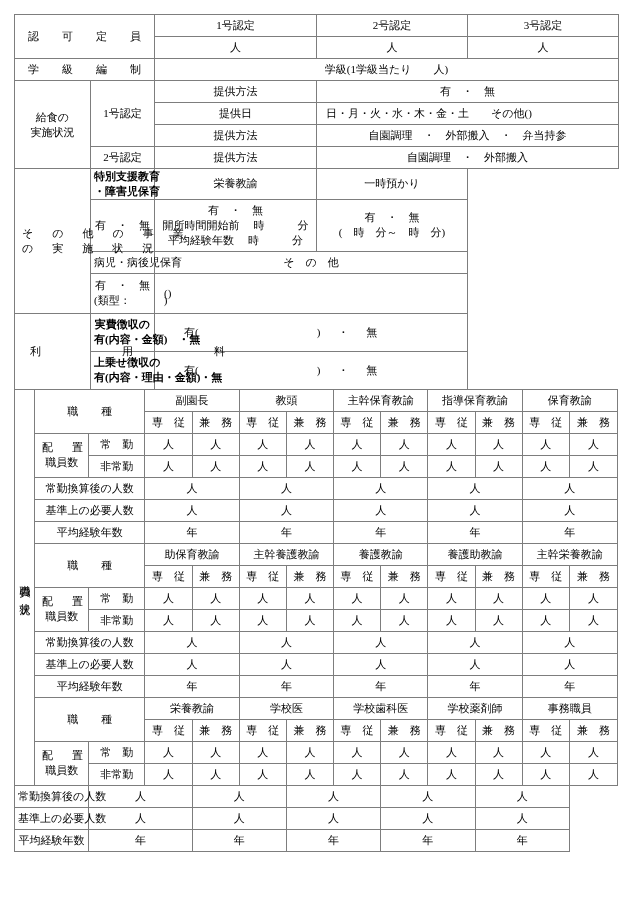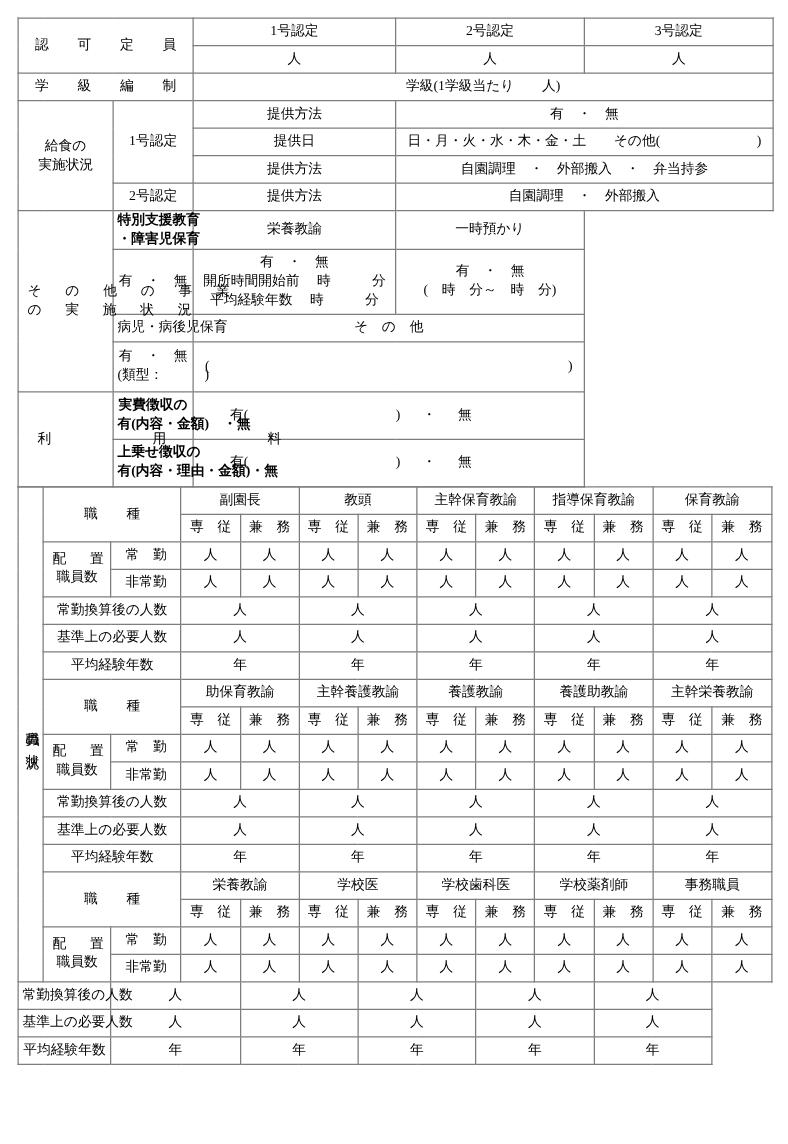--- a/index.html
+++ b/index.html
@@ -56,21 +56,21 @@
     letter-spacing: 2px;
     margin: 0 auto;
     display: block;
     line-height: 1;
     font-size: 11px;
   }
   .vcell { width: 20px; padding: 0; }
 
   .paren-row {
     display: flex;
-    justify-content: space-between;
+    justify-content: flex-start;
     align-items: center;
     padding: 0 6px;
   }
   .ynrow {
     display: flex;
     align-items: center;
     justify-content: flex-start;
     padding-left: 26px;
     gap: 0;
   }

